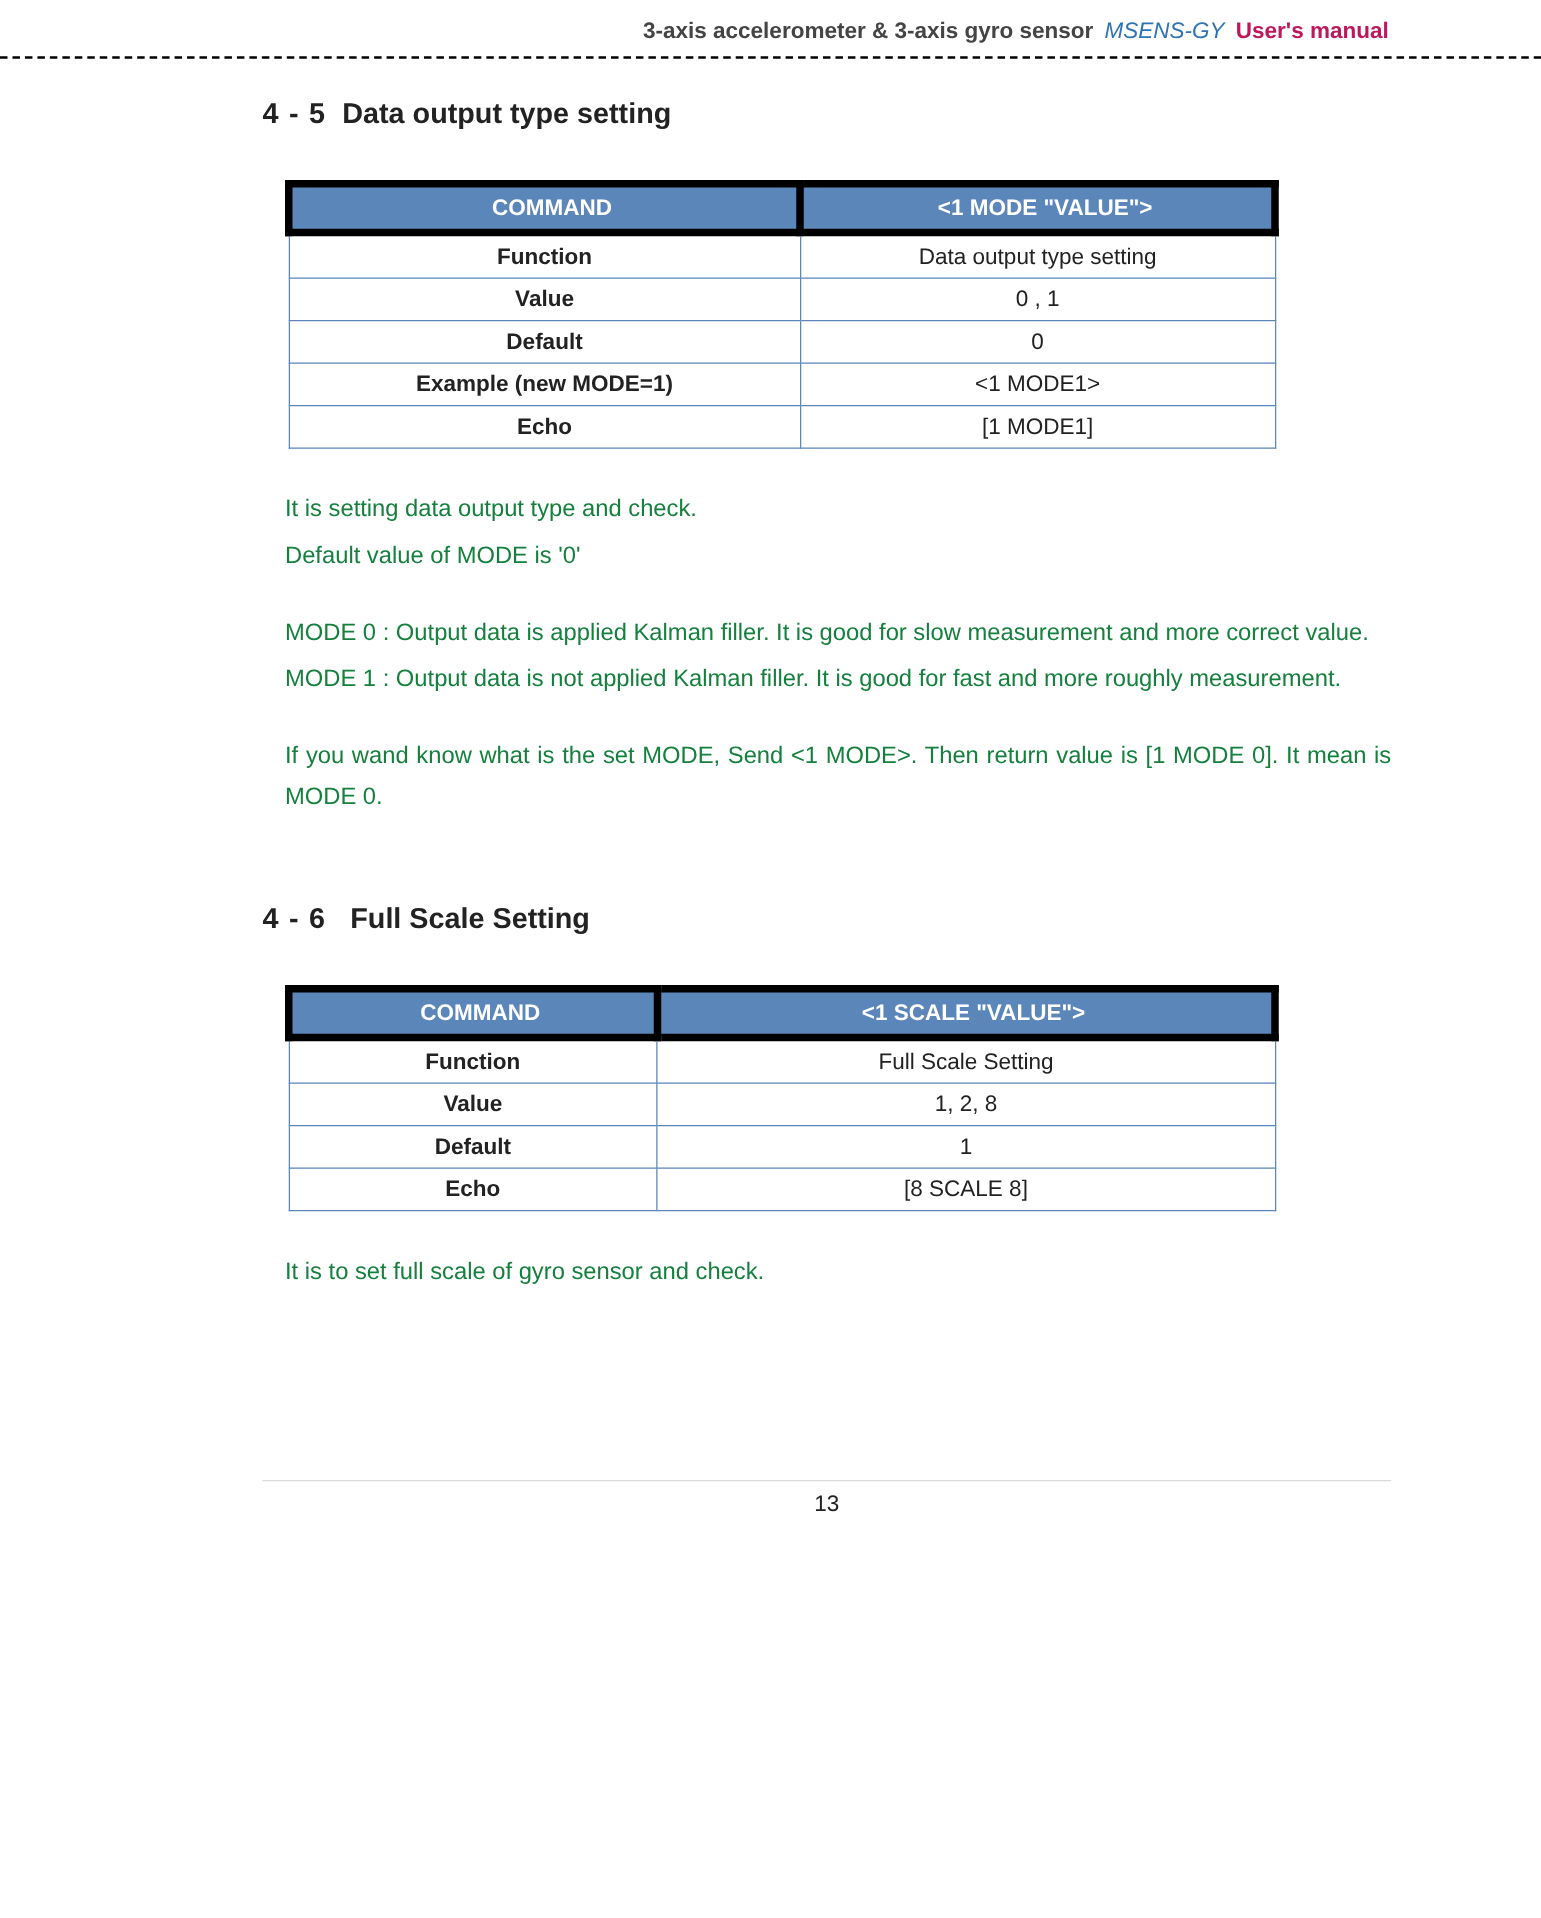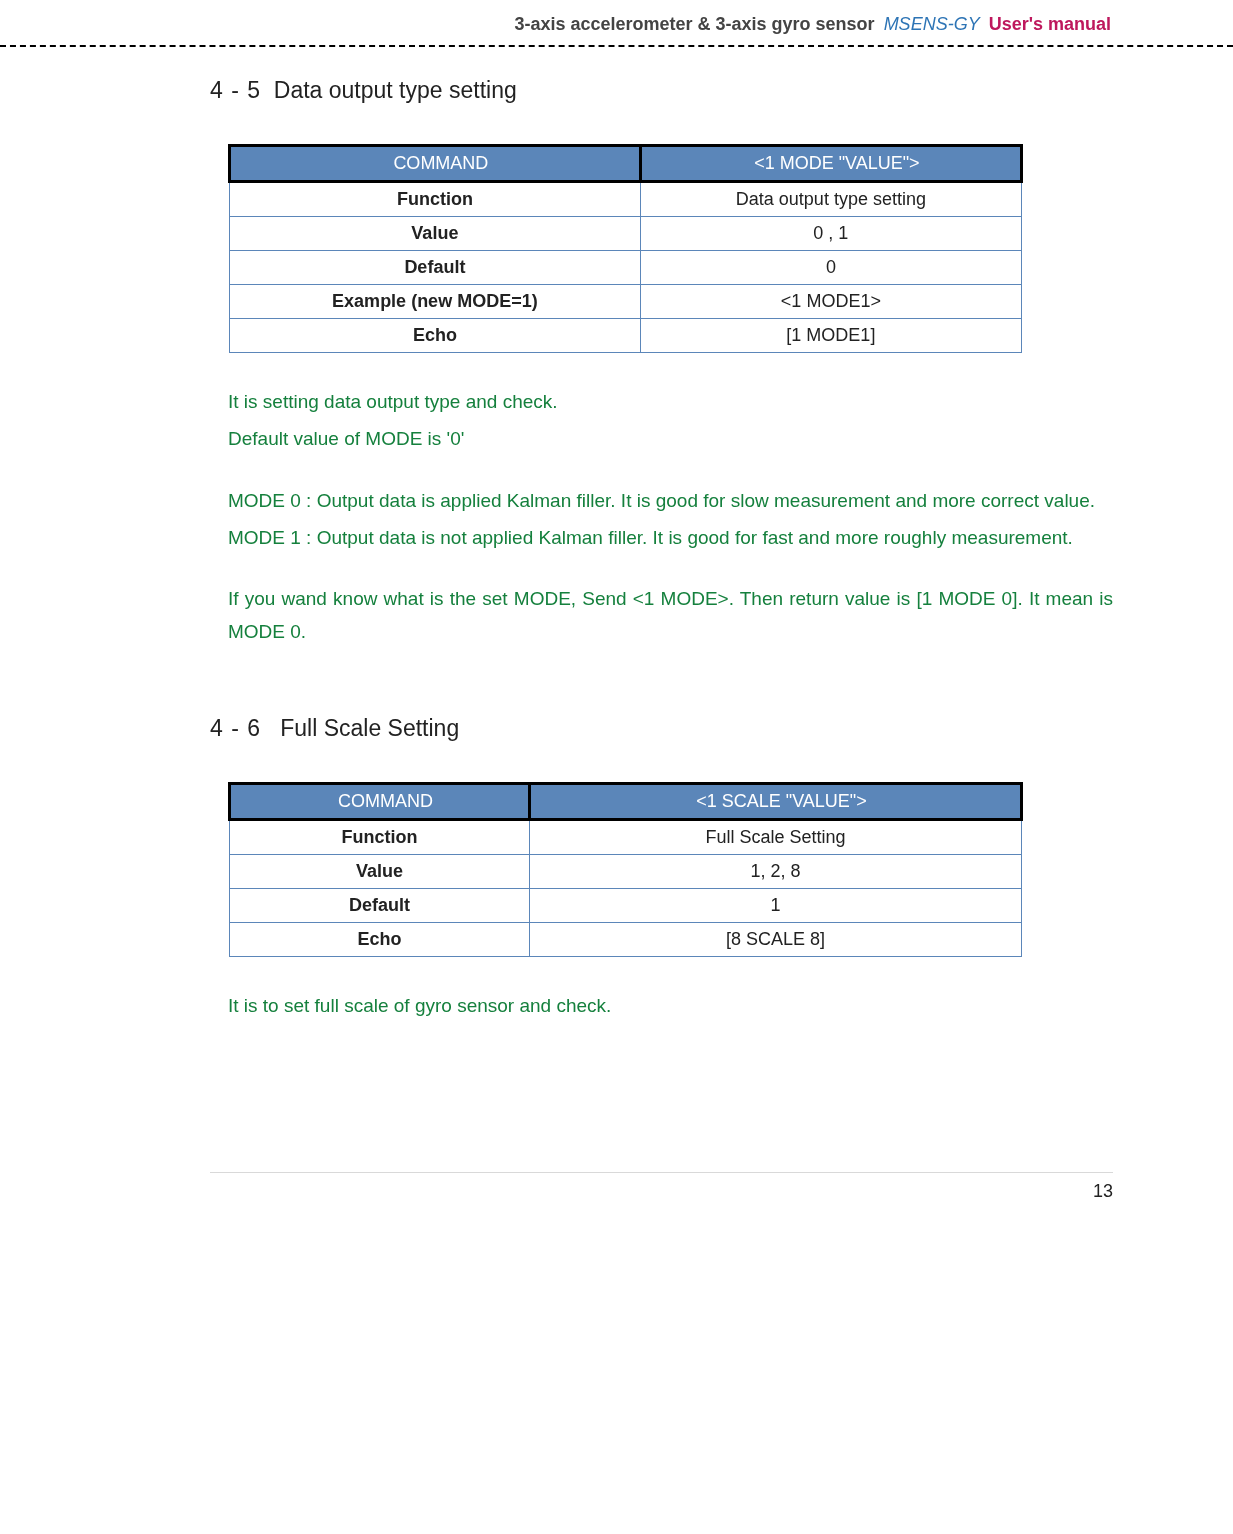--- a/index.html
+++ b/index.html
@@ -37,21 +37,21 @@
       color: #be185d;
     }
     .dash-rule {
       height: 0;
       border-top: 2px dashed #000;
       margin-left: -210px;
       margin-right: -120px;
       margin-bottom: 30px;
     }
     .section-heading {
-      font-weight: normal;
+      font-weight: bold;
       font-size: 23px;
       margin-bottom: 40px;
     }
     .section-heading .num {
       letter-spacing: 1px;
     }
     .cmd-table-wrap {
       margin-left: 18px;
       margin-right: 90px;
       margin-bottom: 32px;
@@ -61,22 +61,22 @@
       border-collapse: collapse;
       font-size: 18px;
     }
     table.cmd td {
       padding: 6px 4px;
       text-align: center;
     }
     table.cmd tr.hdr td {
       background: #5b86b9;
       color: #fff;
-      font-weight: normal;
-      border: 3px solid #000000;
+      font-weight: bold;
+      border: 6px solid #000000;
       padding-left: 16px;
     }
     table.cmd tr.row td {
       border-top: 1.5px solid #5b86b9;
       border-bottom: 1.5px solid #5b86b9;
       border-left: 1.5px solid #5b86b9;
       border-right: 1.5px solid #5b86b9;
       background: #fff;
     }
     table.cmd tr.row td.label {
@@ -99,21 +99,21 @@
       text-align: justify;
       text-justify: inter-word;
     }
     .footer-rule {
       height: 0;
       border-top: 1px solid #d9d9d9;
       margin-top: 150px;
       margin-bottom: 8px;
     }
     .page-number {
-      text-align: right;
+      text-align: center;
       font-size: 18px;
       color: #222;
     }
   </style>
 </head>
 <body>
 
 <div class="page">
 
   <div class="header-line">

